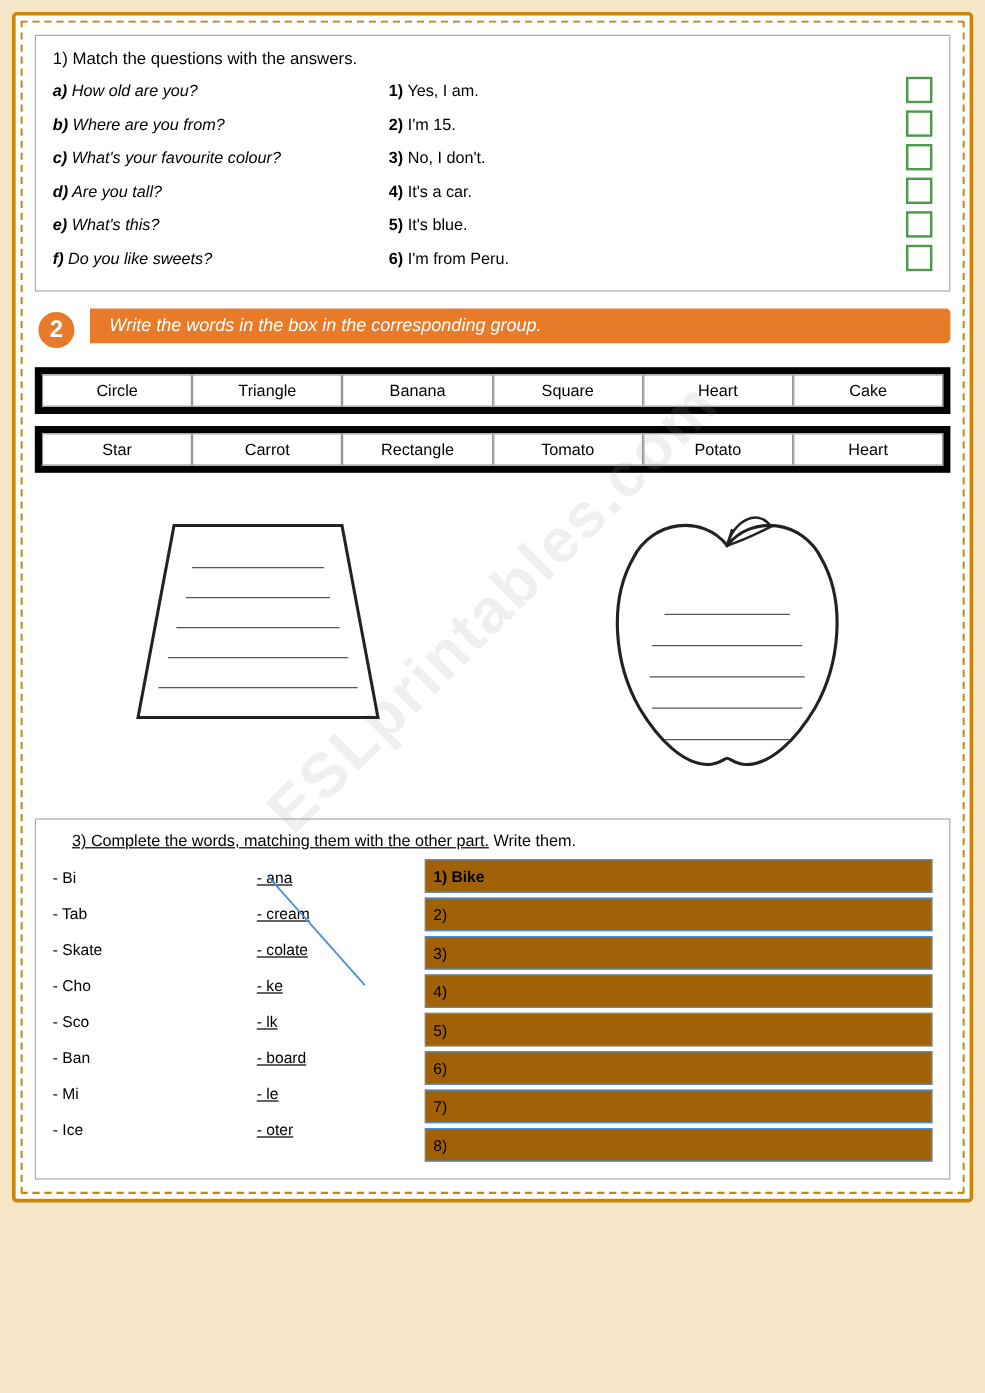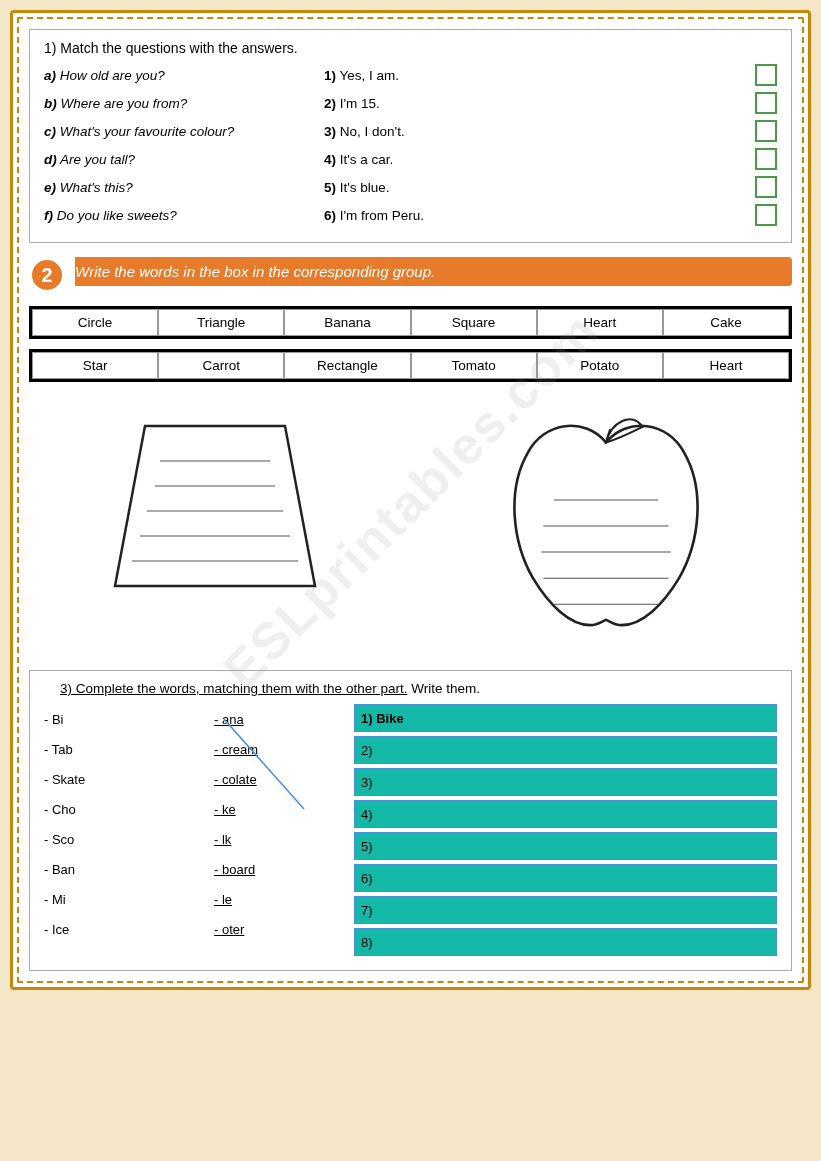--- a/index.html
+++ b/index.html
@@ -60,21 +60,21 @@
       border: 2px solid #4a9a4a;
       display: inline-block;
       margin-left: 8px;
     }
 
     
     .section2-header {
       display: flex;
       align-items: center;
       background: #e87b2a;
-      padding: 6px 0;
+      padding: 6px 16px;
       border-radius: 0 4px 4px 0;
       margin-bottom: 10px;
     }
     .section2-num {
       background: #e87b2a;
       color: white;
       font-size: 20px;
       font-weight: bold;
       width: 36px;
       height: 36px;
@@ -90,21 +90,21 @@
       font-size: 15px;
       font-style: italic;
     }
 
     
     .word-grid {
       display: flex;
       flex-wrap: wrap;
       gap: 0;
       margin-bottom: 10px;
-      border: 3px solid #000000;
+      border: 6px solid #000000;
       width: 100%;
     }
     .word-box {
       border: 1px solid #999;
       padding: 5px 10px;
       text-align: center;
       font-size: 13.5px;
       background: white;
       min-width: 90px;
       flex: 1;
@@ -163,21 +163,21 @@
       padding: 2px 0;
     }
     .answer-box {
       border: 1px solid #4a90d9;
       height: 28px;
       margin-bottom: 4px;
       padding: 0 6px;
       display: flex;
       align-items: center;
       font-size: 13px;
-      background: #14b8a6;
+      background: #a16207;
       text-align: right;
     }
     .answer-box.filled {
       font-weight: bold;
     }
 
     
     .watermark {
       position: absolute;
       top: 50%;

